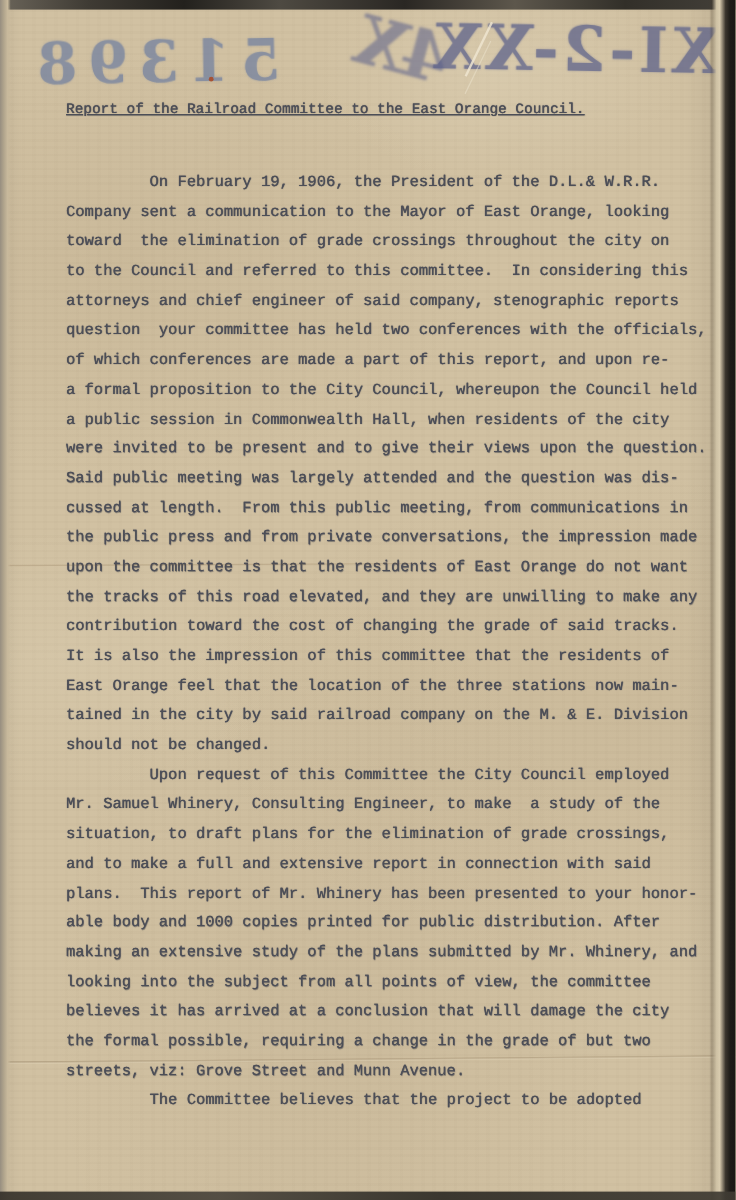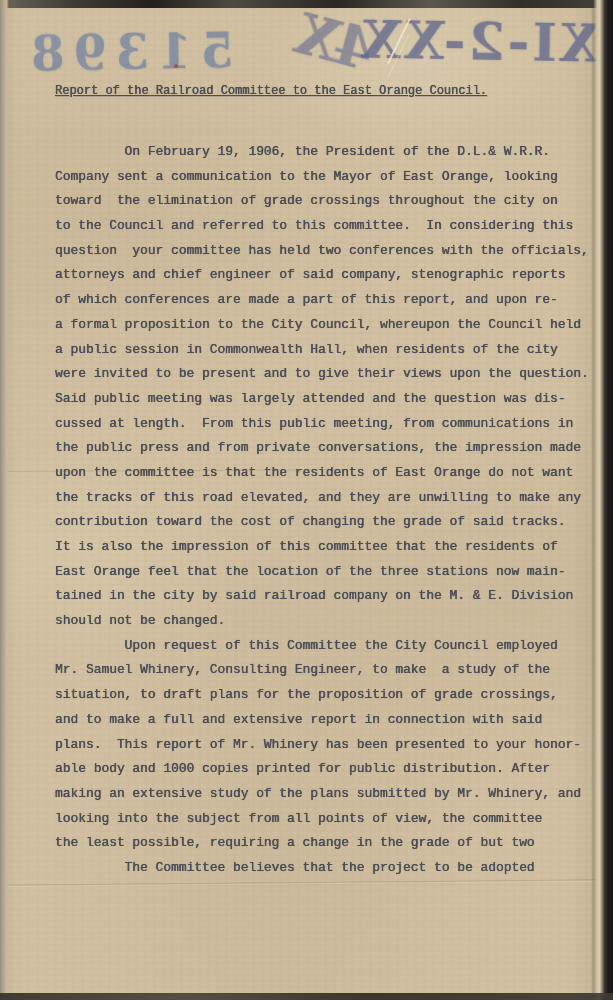--- a/index.html
+++ b/index.html
@@ -116,45 +116,47 @@
     <span class="marks-overlay">4X</span>
   </div>
 
   <div class="doc-title">Report of the Railroad Committee to the East Orange Council.</div>
 
   <div class="doc-body">
       <div class="line">         On February 19, 1906, the President of the D.L.&amp; W.R.R.</div>
       <div class="line">Company sent a communication to the Mayor of East Orange, looking</div>
       <div class="line">toward  the elimination of grade crossings throughout the city on</div>
       <div class="line">to the Council and referred to this committee.  In considering this</div>
+      <div class="line">attorneys and chief engineer of said company, stenographic reports</div>
       <div class="line">question  your committee has held two conferences with the officials,</div>
-      <div class="line">attorneys and chief engineer of said company, stenographic reports</div>
       <div class="line">of which conferences are made a part of this report, and upon re-</div>
       <div class="line">a formal proposition to the City Council, whereupon the Council held</div>
       <div class="line">a public session in Commonwealth Hall, when residents of the city</div>
       <div class="line">were invited to be present and to give their views upon the question.</div>
       <div class="line">Said public meeting was largely attended and the question was dis-</div>
       <div class="line">cussed at length.  From this public meeting, from communications in</div>
       <div class="line">the public press and from private conversations, the impression made</div>
       <div class="line">upon the committee is that the residents of East Orange do not want</div>
       <div class="line">the tracks of this road elevated, and they are unwilling to make any</div>
       <div class="line">contribution toward the cost of changing the grade of said tracks.</div>
       <div class="line">It is also the impression of this committee that the residents of</div>
       <div class="line">East Orange feel that the location of the three stations now main-</div>
       <div class="line">tained in the city by said railroad company on the M. &amp; E. Division</div>
       <div class="line">should not be changed.</div>
       <div class="line">         Upon request of this Committee the City Council employed</div>
       <div class="line">Mr. Samuel Whinery, Consulting Engineer, to make  a study of the</div>
-      <div class="line">situation, to draft plans for the proposition of grade crossings,</div>
+      <div class="line">situation, to draft plans for the elimination of grade crossings,</div>
       <div class="line">and to make a full and extensive report in connection with said</div>
       <div class="line">plans.  This report of Mr. Whinery has been presented to your honor-</div>
       <div class="line">able body and 1000 copies printed for public distribution. After</div>
       <div class="line">making an extensive study of the plans submitted by Mr. Whinery, and</div>
       <div class="line">looking into the subject from all points of view, the committee</div>
-      <div class="line">the least possible, requiring a change in the grade of but two</div>
+      <div class="line">believes it has arrived at a conclusion that will damage the city</div>
+      <div class="line">the formal possible, requiring a change in the grade of but two</div>
+      <div class="line">streets, viz: Grove Street and Munn Avenue.</div>
       <div class="line">         The Committee believes that the project to be adopted</div>
     </div>
 
   <div class="crease-a"></div>
   <div class="crease-b"></div>
   <div class="crack"></div>
 
   <div class="edge edge-top"></div>
   <div class="edge edge-left"></div>
   <div class="edge edge-right"></div>

